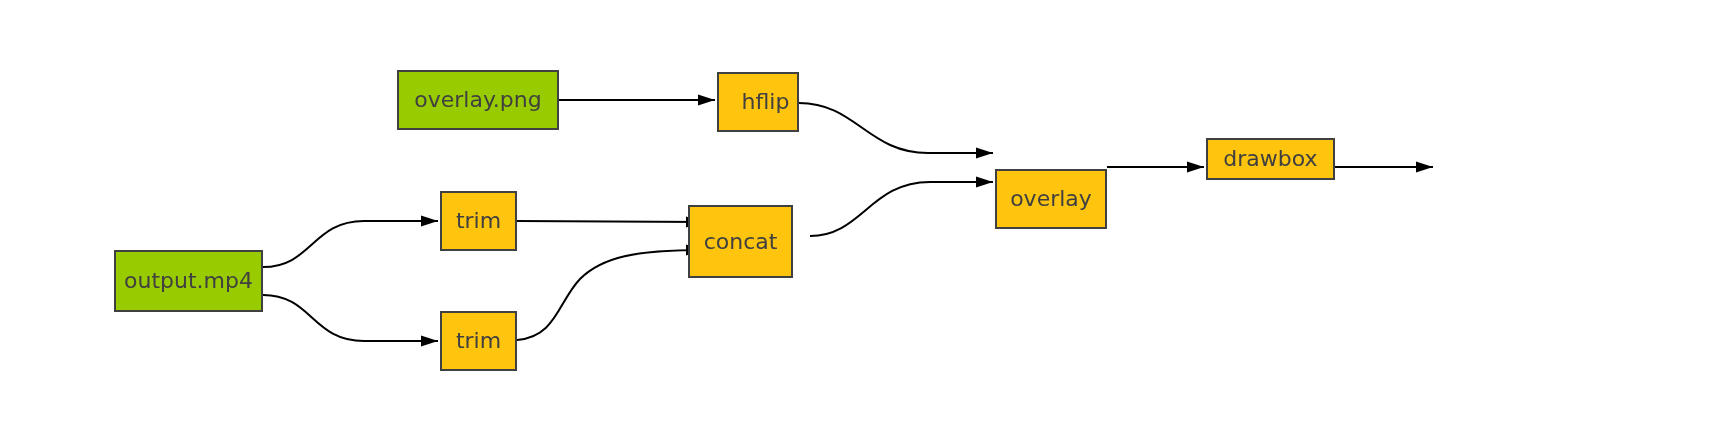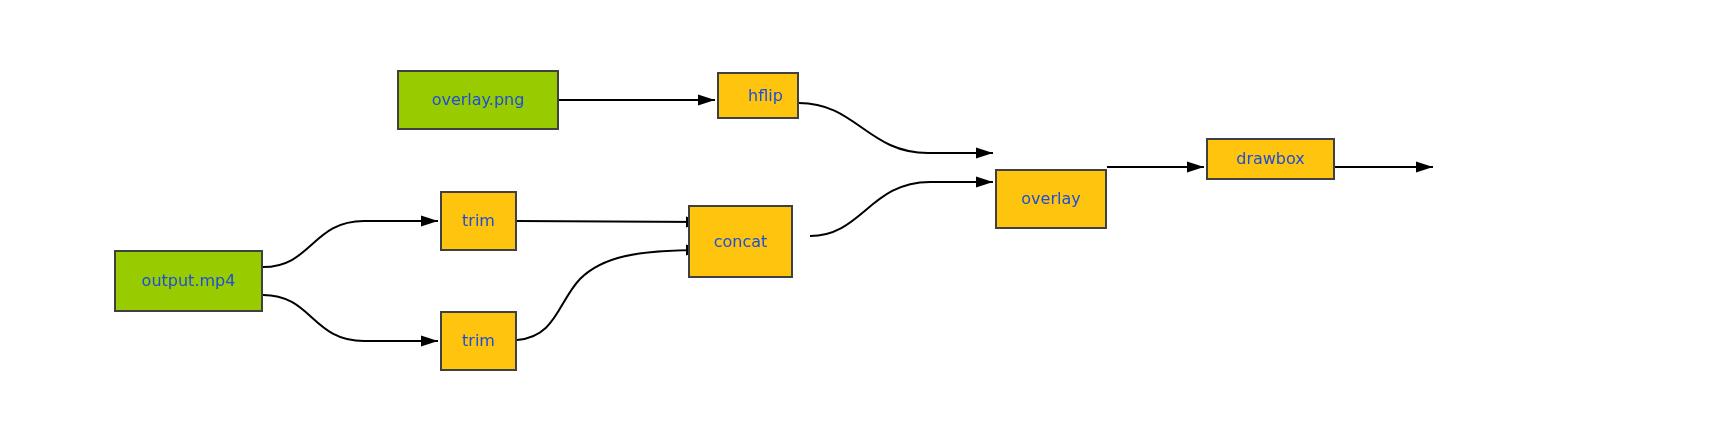--- a/index.html
+++ b/index.html
@@ -31,22 +31,22 @@
   }
   .node {
     position: absolute;
     box-sizing: border-box;
     border: 2px solid #404040;
     display: flex;
     align-items: center;
     justify-content: center;
   }
   .node-label {
-    font-size: 16px;
-    color: #1d4ed8;
+    font-size: 22px;
+    color: #404040;
     white-space: nowrap;
     line-height: 1;
   }
   .edge-path {
     fill: none;
     stroke-width: 2px;
   }
 </style>
 </head>
 <body>
@@ -65,21 +65,21 @@
       <path d="M517,221 L703,222" class="edge-path" stroke="#000000" marker-end="url(#arrowhead)"></path>
       <path d="M517,340 C556,337 558,302 580,279 C602,257 636,250 703,250" class="edge-path" stroke="#000000" marker-end="url(#arrowhead)"></path>
       <path d="M810,236 C862,236 870,182 930,182 L993,182" class="edge-path" stroke="#000000" marker-end="url(#arrowhead)"></path>
       <path d="M1107,167 L1204,167" class="edge-path" stroke="#000000" marker-end="url(#arrowhead)"></path>
       <path d="M1335,167 L1433,167" class="edge-path" stroke="#000000" marker-end="url(#arrowhead)"></path>
     </svg>
   <div class="node-layer">
       <div class="node" style="left: 397px; top: 70px; width: 162px; height: 60px; background: rgb(153, 204, 0); border-color: rgb(64, 64, 64);">
         <span class="node-label">overlay.png</span>
       </div>
-      <div class="node" style="left: 717px; top: 72px; width: 82px; height: 47px; background: rgb(255, 196, 13); border-color: rgb(64, 64, 64); padding-left: 15px;">
+      <div class="node" style="left: 717px; top: 72px; width: 82px; height: 60px; background: rgb(255, 196, 13); border-color: rgb(64, 64, 64); padding-left: 15px;">
         <span class="node-label">hflip</span>
       </div>
       <div class="node" style="left: 114px; top: 250px; width: 149px; height: 62px; background: rgb(153, 204, 0); border-color: rgb(64, 64, 64);">
         <span class="node-label">output.mp4</span>
       </div>
       <div class="node" style="left: 440px; top: 191px; width: 77px; height: 60px; background: rgb(255, 196, 13); border-color: rgb(64, 64, 64);">
         <span class="node-label">trim</span>
       </div>
       <div class="node" style="left: 440px; top: 311px; width: 77px; height: 60px; background: rgb(255, 196, 13); border-color: rgb(64, 64, 64);">
         <span class="node-label">trim</span>

